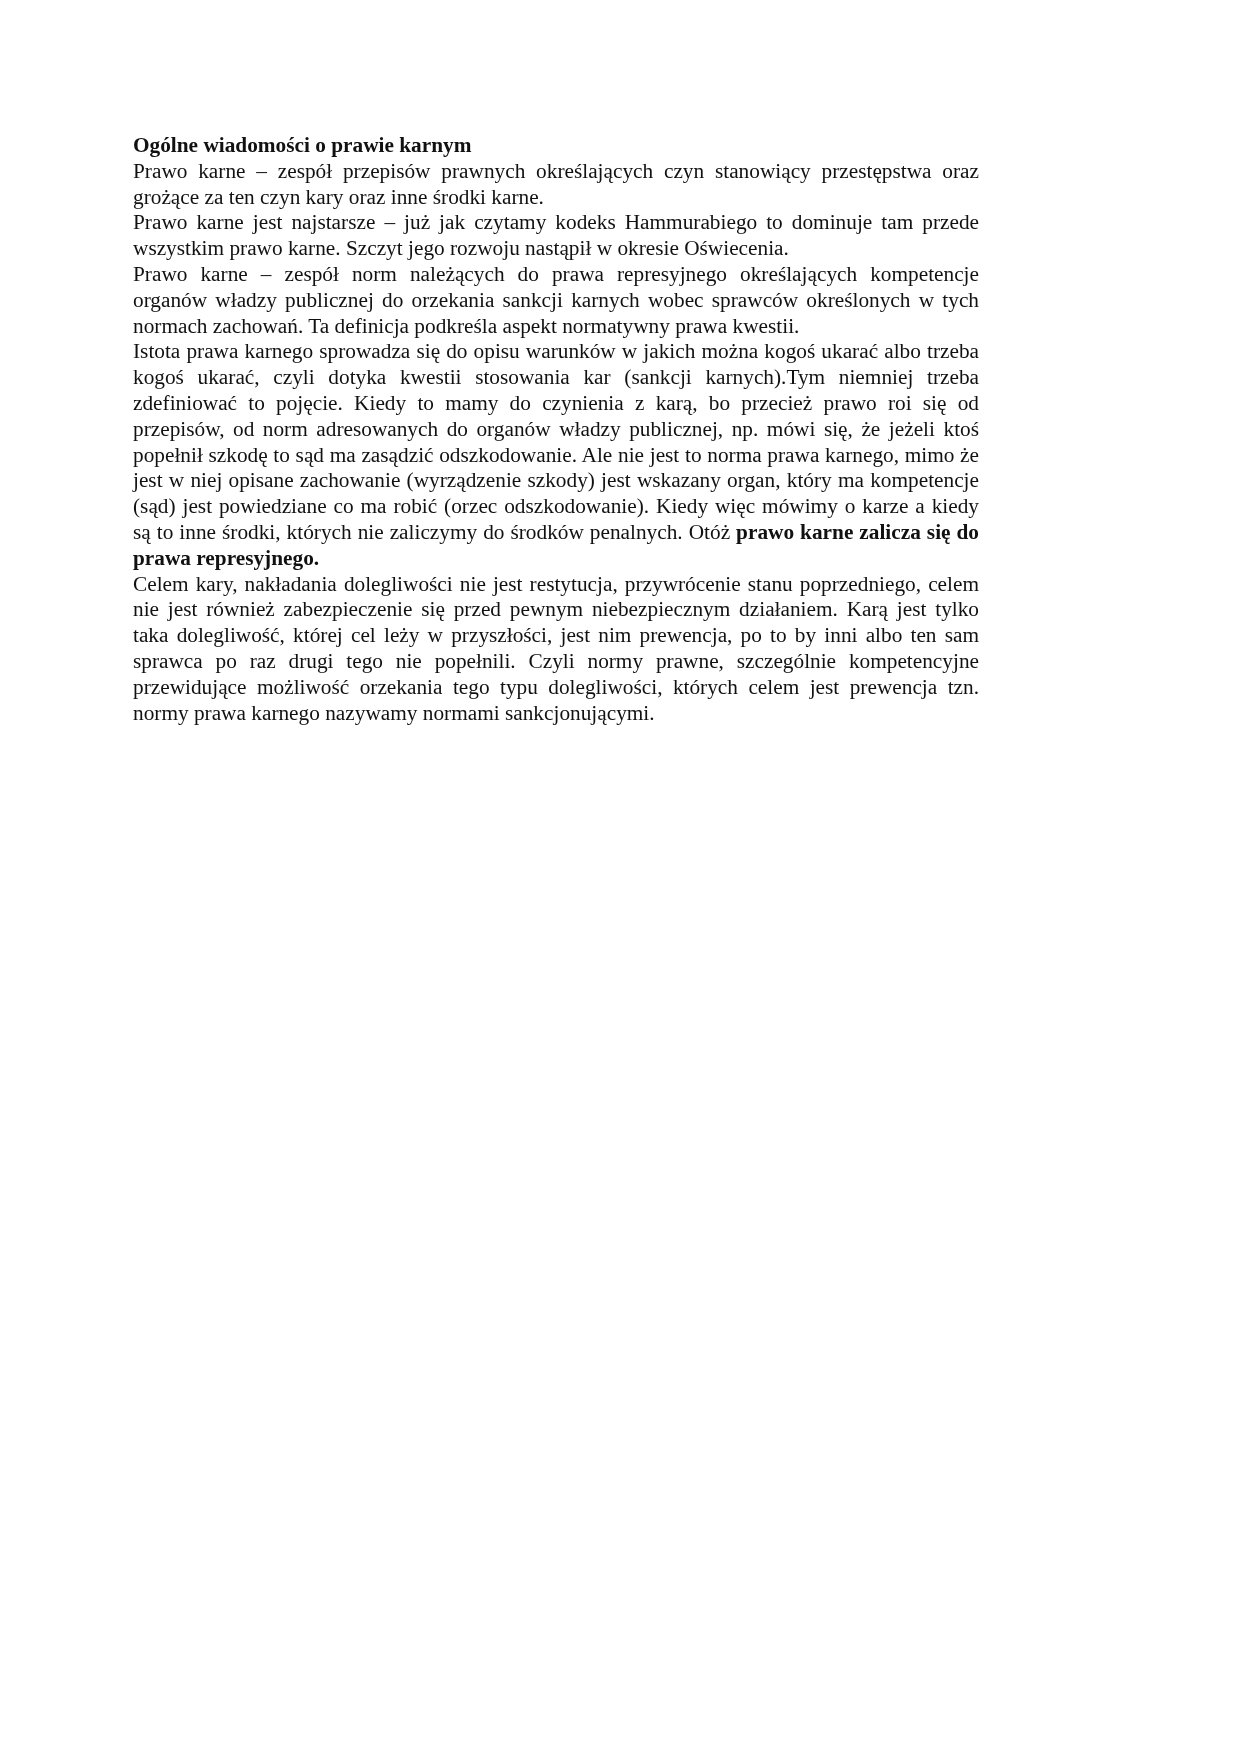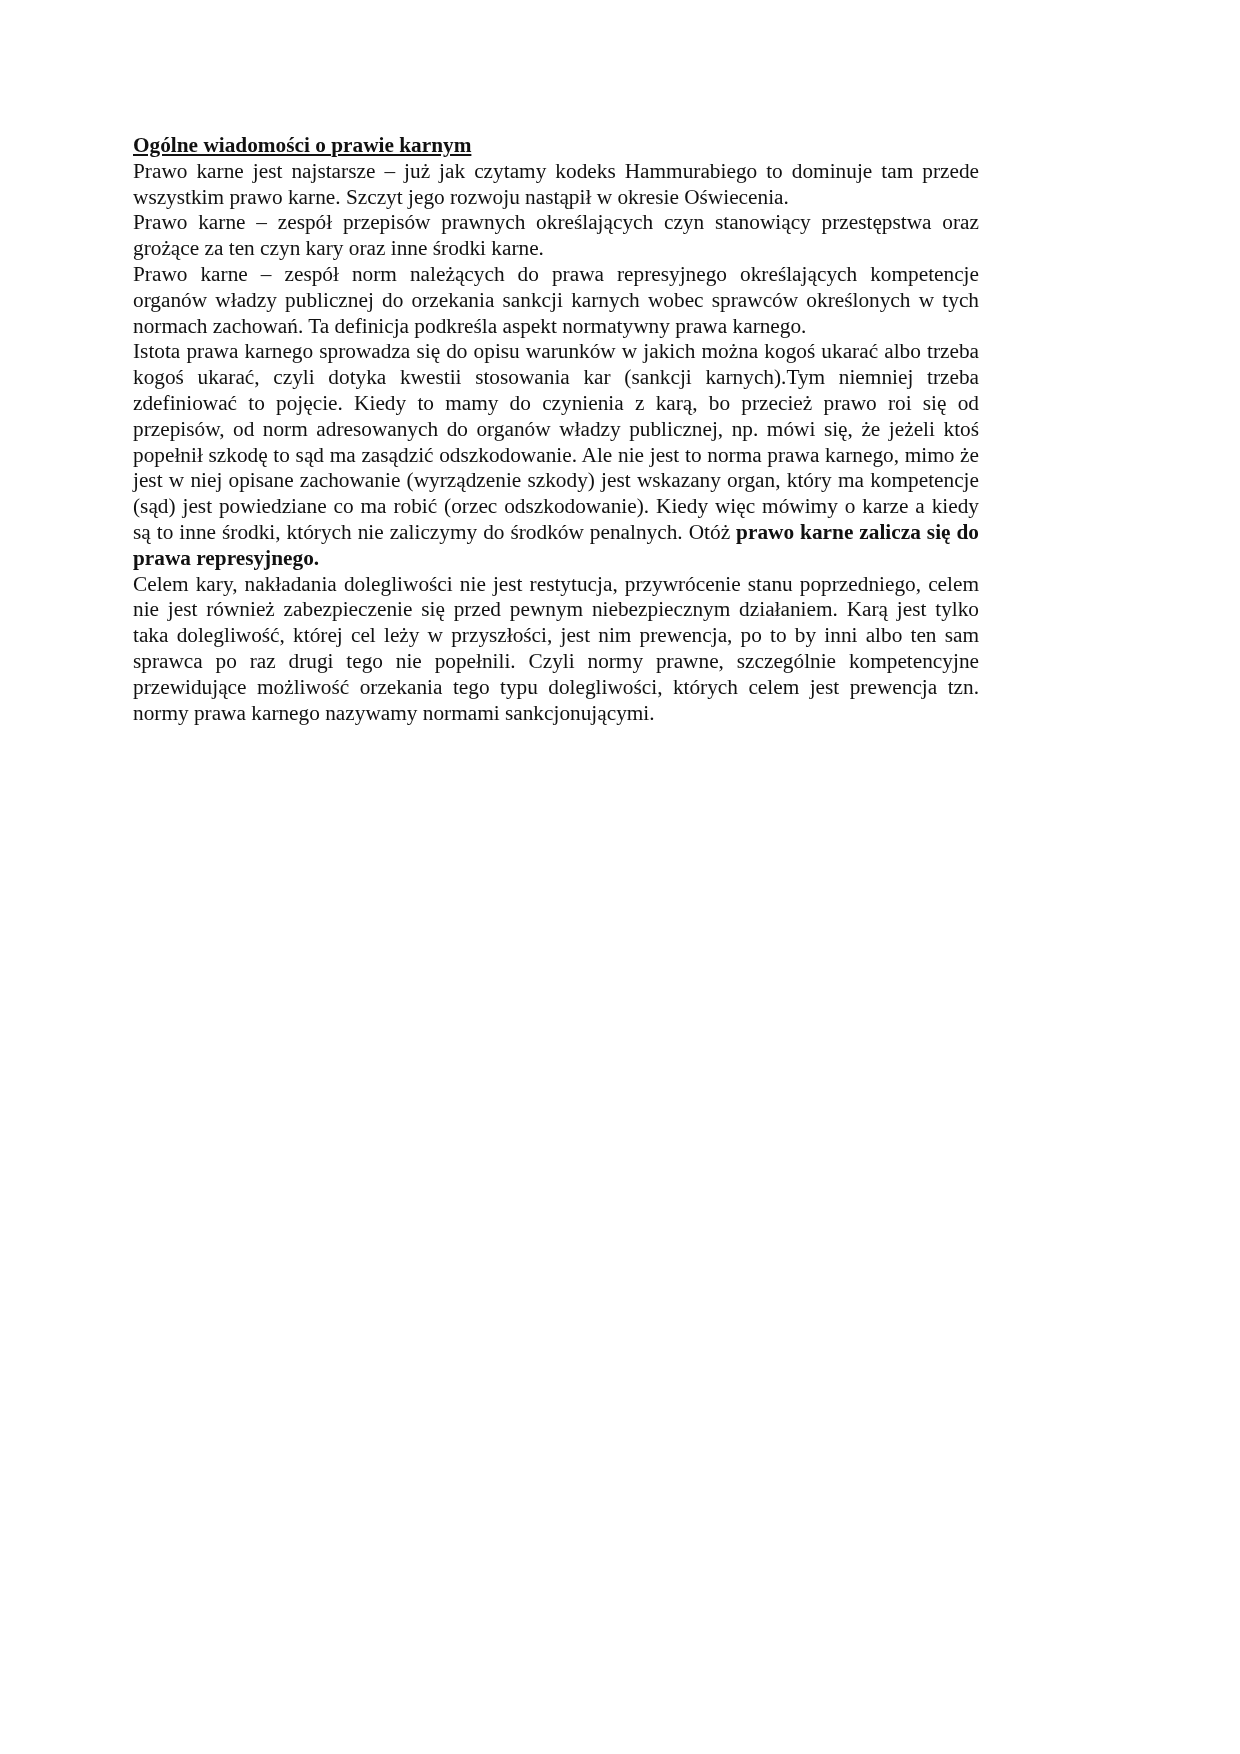--- a/index.html
+++ b/index.html
@@ -19,21 +19,20 @@
       top: 133px;
       width: 846px;
       font-family: "Liberation Serif", "DejaVu Serif", serif;
       font-size: 21.3px;
       line-height: 25.8px;
       color: #111111;
       text-align: justify;
     }
     .title {
       font-weight: bold;
-      text-decoration: underline;
       text-underline-offset: 2px;
       text-decoration-thickness: 2px;
       margin: 0;
       font-size: 21.3px;
       line-height: 25.8px;
       text-align: left;
     }
     .para {
       margin: 0;
       text-align: justify;
@@ -43,29 +42,29 @@
       font-weight: bold;
     }
   </style>
 </head>
 <body>
 
 <div class="page">
   <h1 class="title">Ogólne wiadomości o prawie karnym</h1>
 
   <p class="para">
+    <span>Prawo karne – zespół przepisów prawnych określających czyn stanowiący przestępstwa oraz grożące za ten czyn kary oraz inne środki karne.</span>
+  </p>
+
+  <p class="para">
     <span>Prawo karne jest najstarsze – już jak czytamy kodeks Hammurabiego to dominuje tam przede wszystkim prawo karne. Szczyt jego rozwoju nastąpił w okresie Oświecenia.</span>
   </p>
 
   <p class="para">
-    <span>Prawo karne – zespół przepisów prawnych określających czyn stanowiący przestępstwa oraz grożące za ten czyn kary oraz inne środki karne.</span>
-  </p>
-
-  <p class="para">
-    <span>Prawo karne – zespół norm należących do prawa represyjnego określających kompetencje organów władzy publicznej do orzekania sankcji karnych wobec sprawców określonych w tych normach zachowań. Ta definicja podkreśla aspekt normatywny prawa karnego.</span>
+    <span>Prawo karne – zespół norm należących do prawa represyjnego określających kompetencje organów władzy publicznej do orzekania sankcji karnych wobec sprawców określonych w tych normach zachowań. Ta definicja podkreśla aspekt normatywny prawa kwestii.</span>
   </p>
 
   <p class="para">
     <span>Istota prawa karnego sprowadza się do opisu warunków w jakich można kogoś ukarać albo trzeba kogoś ukarać, czyli dotyka kwestii stosowania kar (sankcji karnych).Tym niemniej trzeba zdefiniować to pojęcie. Kiedy to mamy do czynienia z karą, bo przecież prawo roi się od przepisów, od norm adresowanych do organów władzy publicznej, np. mówi się, że jeżeli ktoś popełnił szkodę to sąd ma zasądzić odszkodowanie. Ale nie jest to norma prawa karnego, mimo że jest w niej opisane zachowanie (wyrządzenie szkody) jest wskazany organ, który ma kompetencje (sąd) jest powiedziane co ma robić (orzec odszkodowanie). Kiedy więc mówimy o karze a kiedy są to inne środki, których nie zaliczymy do środków penalnych. Otóż </span><span class="bold">prawo karne zalicza się do prawa represyjnego.</span>
   </p>
 
 
   <p class="para">
     <span>Celem kary, nakładania dolegliwości nie jest restytucja, przywrócenie stanu poprzedniego, celem nie jest również zabezpieczenie się przed pewnym niebezpiecznym działaniem. Karą jest tylko taka dolegliwość, której cel leży w przyszłości, jest nim prewencja, po to by inni albo ten sam sprawca po raz drugi tego nie popełnili. Czyli normy prawne, szczególnie kompetencyjne przewidujące możliwość orzekania tego typu dolegliwości, których celem jest prewencja tzn. normy prawa karnego nazywamy normami sankcjonującymi.</span>
   </p>

